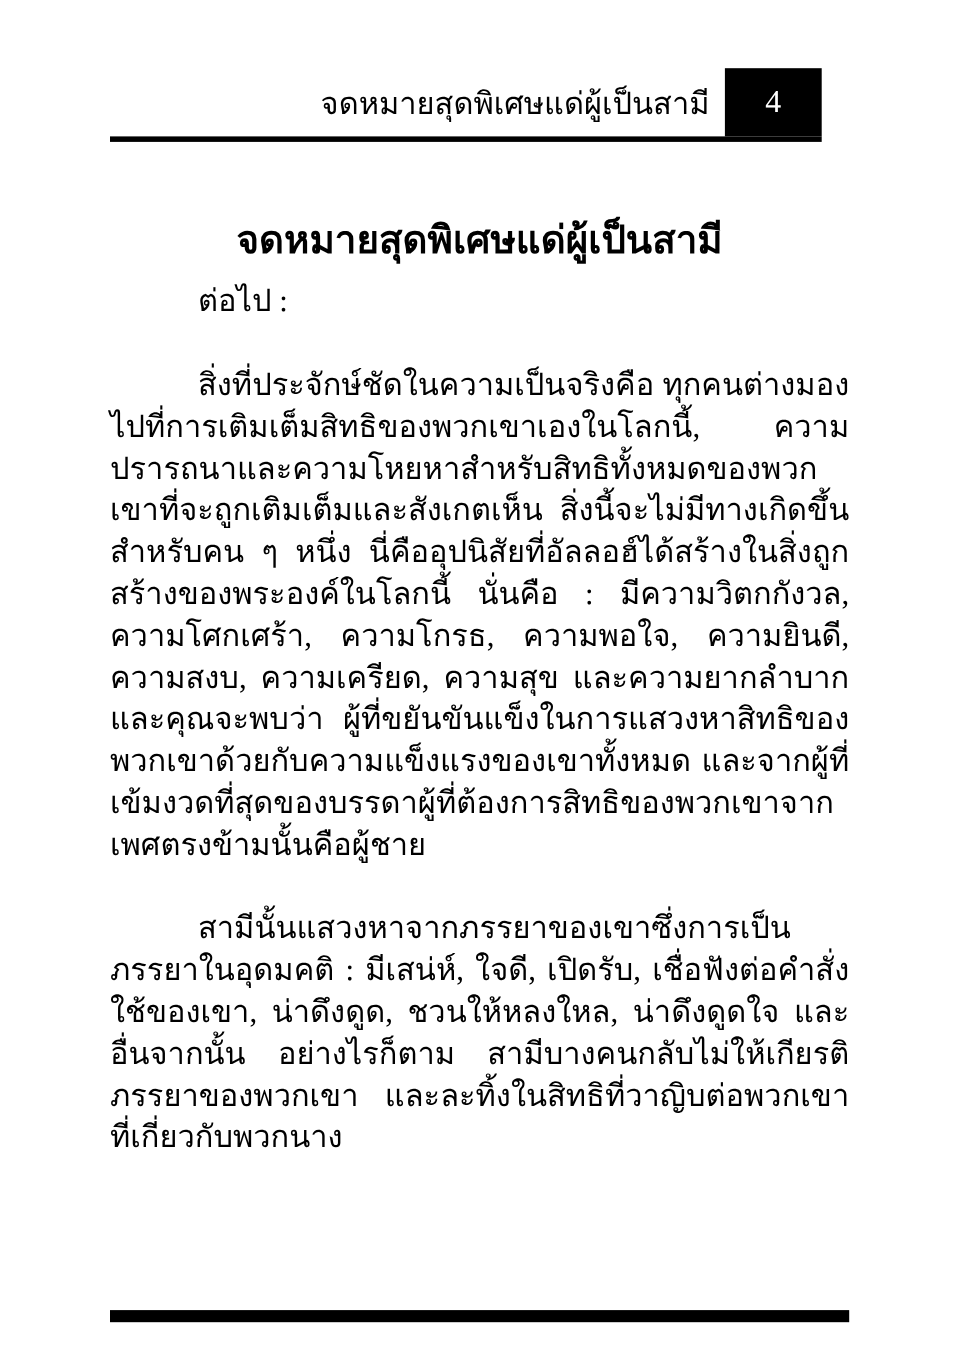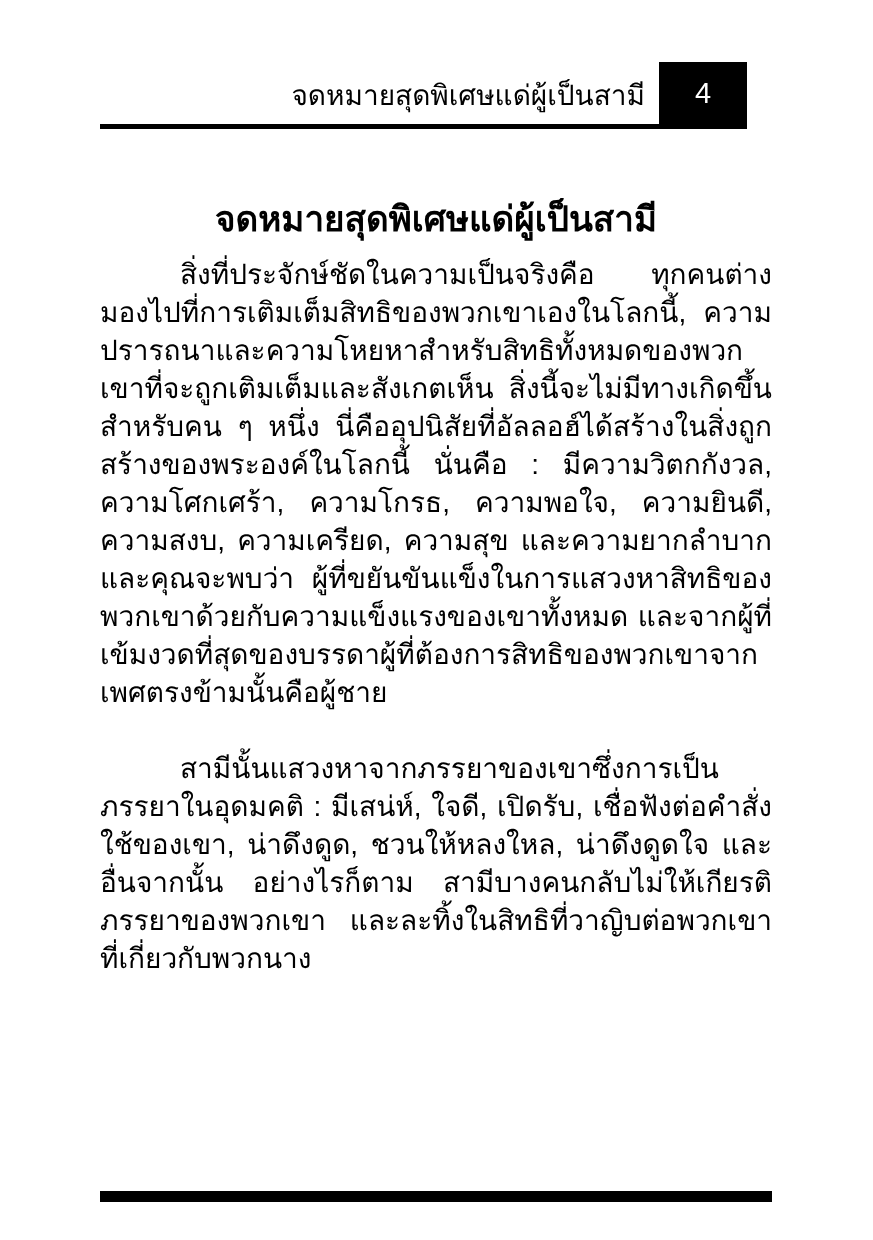--- a/index.html
+++ b/index.html
@@ -6,21 +6,21 @@
     margin: 0;
     padding: 0;
     background: #ffffff;
   }
   .page {
     position: relative;
     width: 873px;
     height: 1240px;
     background: #ffffff;
     overflow: hidden;
-    font-family: Liberation Sans, sans-serif;
+    font-family: Liberation Serif, serif;
     color: #000000;
   }
 
   
   .header {
     position: absolute;
     left: 100px;
     top: 62px;
     width: 647px;
     display: flex;
@@ -100,19 +100,20 @@
     <div class="running-title">จดหมายสุดพิเศษแด่ผู้เป็นสามี</div>
     <div class="page-number-box">
       <span>4</span>
     </div>
   </div>
   <div class="header-rule"></div>
 
   <h1 class="chapter-title">จดหมายสุดพิเศษแด่ผู้เป็นสามี</h1>
 
   <div class="body-text">
+    <p>ต่อไป :</p>
     <p>สิ่งที่ประจักษ์ชัดในความเป็นจริงคือ ทุกคนต่างมองไปที่การเติมเต็มสิทธิของพวกเขาเองในโลกนี้, ความปรารถนาและความโหยหาสำหรับสิทธิทั้งหมดของพวกเขาที่จะถูกเติมเต็มและสังเกตเห็น สิ่งนี้จะไม่มีทางเกิดขึ้นสำหรับคน ๆ หนึ่ง นี่คืออุปนิสัยที่อัลลอฮ์ได้สร้างในสิ่งถูกสร้างของพระองค์ในโลกนี้ นั่นคือ : มีความวิตกกังวล, ความโศกเศร้า, ความโกรธ, ความพอใจ, ความยินดี, ความสงบ, ความเครียด, ความสุข และความยากลำบาก และคุณจะพบว่า ผู้ที่ขยันขันแข็งในการแสวงหาสิทธิของพวกเขาด้วยกับความแข็งแรงของเขาทั้งหมด และจากผู้ที่เข้มงวดที่สุดของบรรดาผู้ที่ต้องการสิทธิของพวกเขาจากเพศตรงข้ามนั้นคือผู้ชาย</p>
     <p>สามีนั้นแสวงหาจากภรรยาของเขาซึ่งการเป็นภรรยาในอุดมคติ : มีเสน่ห์, ใจดี, เปิดรับ, เชื่อฟังต่อคำสั่งใช้ของเขา, น่าดึงดูด, ชวนให้หลงใหล, น่าดึงดูดใจ และอื่นจากนั้น อย่างไรก็ตาม สามีบางคนกลับไม่ให้เกียรติภรรยาของพวกเขา และละทิ้งในสิทธิที่วาญิบต่อพวกเขาที่เกี่ยวกับพวกนาง</p>
   </div>
 
   <div class="footer-rule"></div>
 
 </div>
 
 </body></html>

